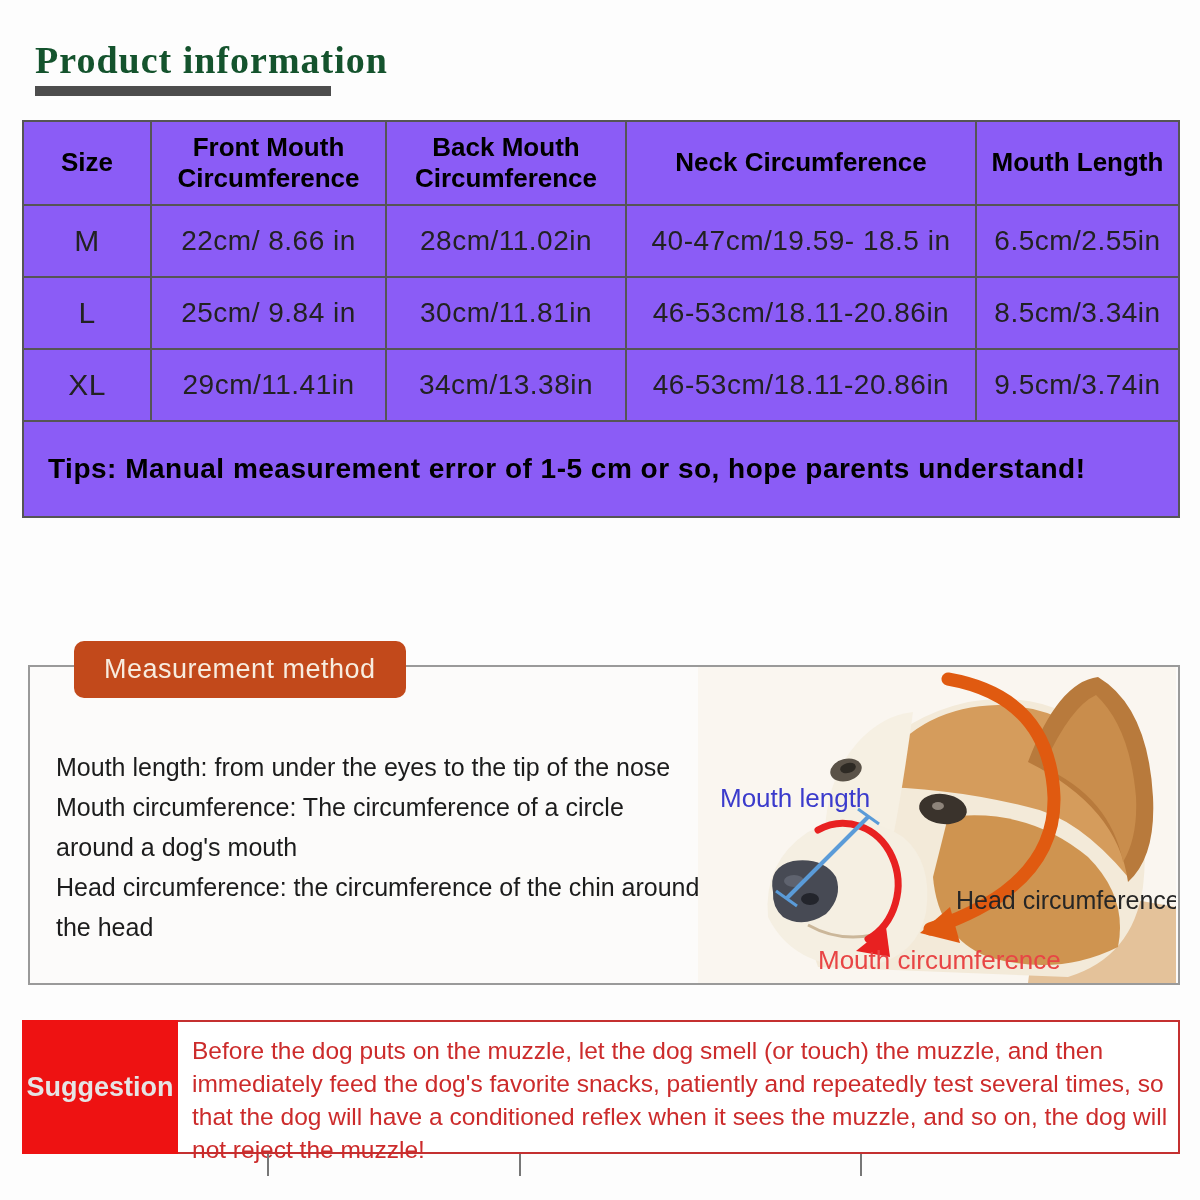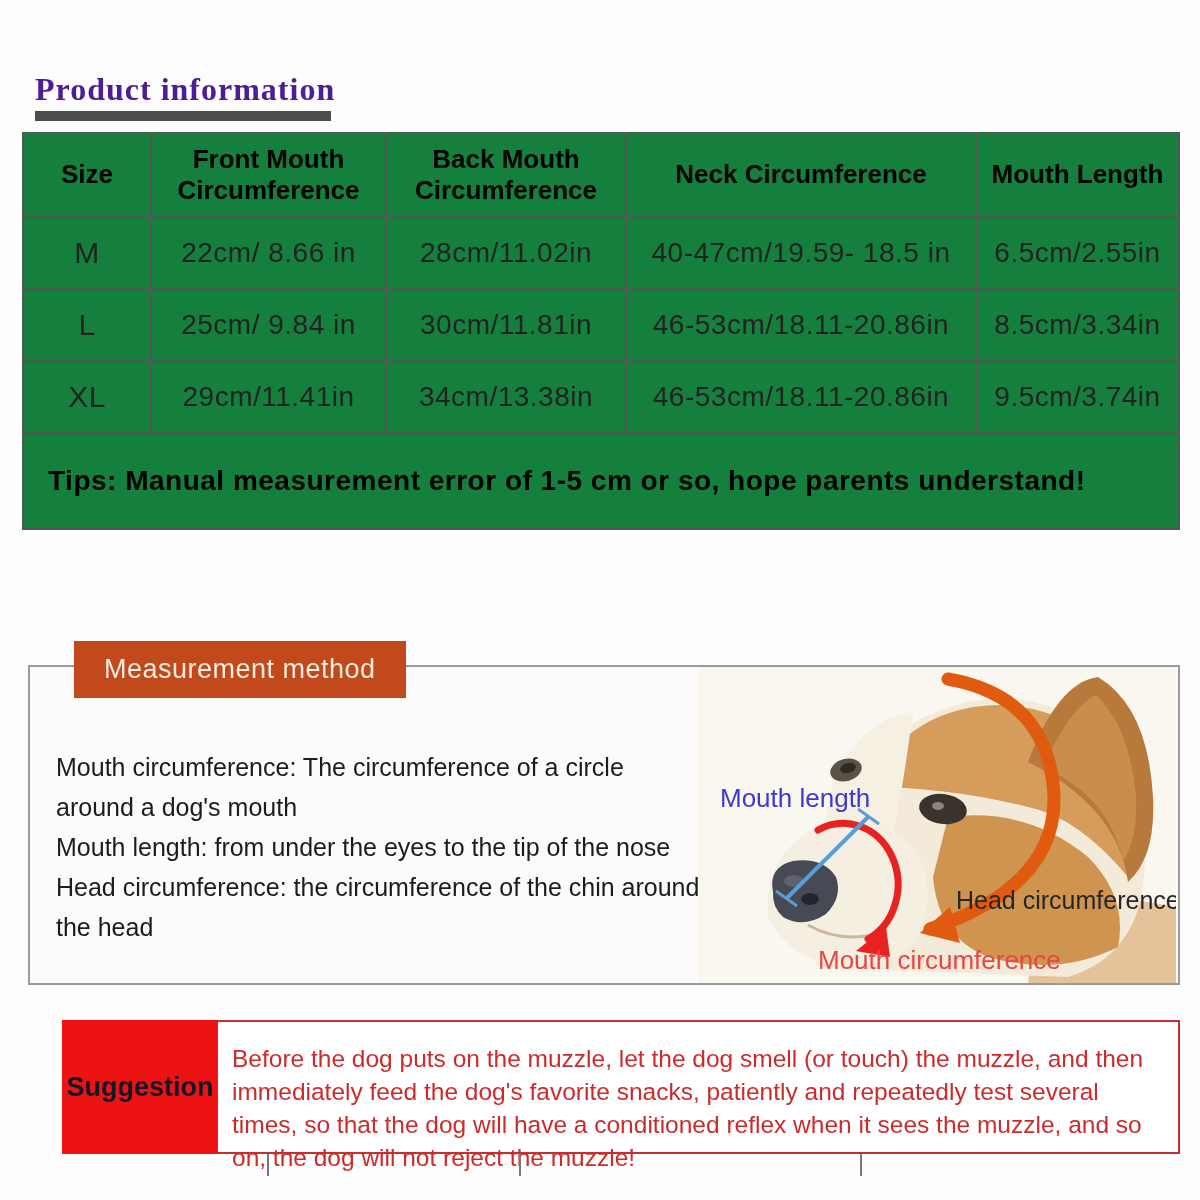--- a/index.html
+++ b/index.html
@@ -4,29 +4,29 @@
 <style>
   html,body{margin:0;padding:0;background:#ffffff;}
   .page{
     position:relative;width:1200px;height:1200px;overflow:hidden;
     background:#fdfdfd;font-family:"Liberation Sans",sans-serif;color:#1a1a1a;
   }
 
   
   .title-wrap{position:absolute;left:35px;top:40px;}
   .page-title{
-    font-family:"Liberation Serif",serif;font-size:32px;font-weight:bold;
-    color:#4c1d95;line-height:1.1;letter-spacing:1px;margin-top:32px;
+    font-family:"Liberation Serif",serif;font-size:38px;font-weight:bold;
+    color:#14532d;line-height:1.1;letter-spacing:1px;
   }
   .title-bar{width:296px;height:10px;background:#4d4d4d;margin-top:4px;}
 
   
   .size-table{
-    position:absolute;left:22px;top:132px;width:1156px;border-collapse:collapse;
-    background:#15803d;table-layout:fixed;
+    position:absolute;left:22px;top:120px;width:1156px;border-collapse:collapse;
+    background:#8b5cf6;table-layout:fixed;
   }
   .size-table th,.size-table td{
     border:2px solid #555;text-align:center;vertical-align:middle;padding:6px 4px;
   }
   .size-table th{font-size:26px;font-weight:bold;line-height:1.2;height:70px;color:#000;}
   .size-table td{font-size:28px;font-weight:normal;color:#222;height:58px;letter-spacing:.5px;}
   .size-table td.size-cell{font-size:30px;}
   .size-table .tips-cell{
     font-size:28px;font-weight:bold;text-align:left;padding:23px 24px;color:#000;height:48px;
   }
@@ -36,39 +36,39 @@
   .col-neck{width:350px;}
   .col-mouth{width:203px;}
 
   
   .measure-box{
     position:absolute;left:28px;top:665px;width:1152px;height:320px;
     border:2px solid #9a9a9a;background:#fcfbfa;box-sizing:border-box;
   }
   .measure-badge{
     position:absolute;left:44px;top:-26px;background:#c2491b;color:#f7ecdf;
-    font-size:27px;font-weight:normal;padding:13px 30px;letter-spacing:.5px;
+    font-size:27px;font-weight:normal;padding:13px 30px;letter-spacing:.5px;border-radius:10px;
   }
   .measure-text{
     position:absolute;left:26px;top:80px;width:650px;font-size:25px;
     line-height:40px;color:#1c1c1c;
   }
   .measure-text p{margin:0 0 0 0;}
 
   .dog-illustration{position:absolute;right:2px;top:0px;width:478px;height:316px;}
 
   
   .suggestion{position:absolute;left:22px;top:1020px;width:1158px;height:134px;display:flex;}
   .suggestion-label{
-    width:156px;background:#ee1212;color:#0f172a;font-size:27px;font-weight:bold;
-    display:flex;align-items:center;justify-content:center;flex:0 0 156px;margin-left:40px;
+    width:156px;background:#ee1212;color:#e5e5e5;font-size:27px;font-weight:bold;
+    display:flex;align-items:center;justify-content:center;flex:0 0 156px;
   }
   .suggestion-body{
     flex:1;border:2px solid #c43030;border-left:none;background:#ffffff;
-    color:#cc2b2b;font-size:24.5px;line-height:33px;padding:20px 10px 10px 14px;
+    color:#cc2b2b;font-size:24.5px;line-height:33px;padding:12px 10px 10px 14px;
     box-sizing:border-box;
   }
 
   
   .bottom-ticks{position:absolute;left:0;top:1154px;width:1200px;height:26px;}
   .bottom-ticks .tick{position:absolute;top:0;width:2px;height:22px;background:#777;}
   .tick-1{left:267px;} .tick-2{left:519px;} .tick-3{left:860px;}
 </style>
 </head>
 <body>
@@ -120,22 +120,22 @@
     <tr>
       <td class="tips-cell" colspan="5">Tips: Manual measurement error of 1-5 cm or so, hope parents understand!</td>
     </tr>
   </tbody>
     </table>
 
   <div class="measure-box">
     <div class="measure-badge">Measurement method</div>
 
     <div class="measure-text">
+      <p>Mouth length: from under the eyes to the tip of the nose</p>
       <p>Mouth circumference: The circumference of a circle around a dog's mouth</p>
-      <p>Mouth length: from under the eyes to the tip of the nose</p>
       <p>Head circumference: the circumference of the chin around the head</p>
     </div>
 
     <svg class="dog-illustration" viewBox="0 0 478 316" xmlns="http://www.w3.org/2000/svg">
 
       <rect x="0" y="0" width="478" height="316" fill="#f7f2ec"></rect>
       <rect x="0" y="0" width="478" height="316" fill="#fbf8f4" opacity="0.6"></rect>
 
       <g>
 

